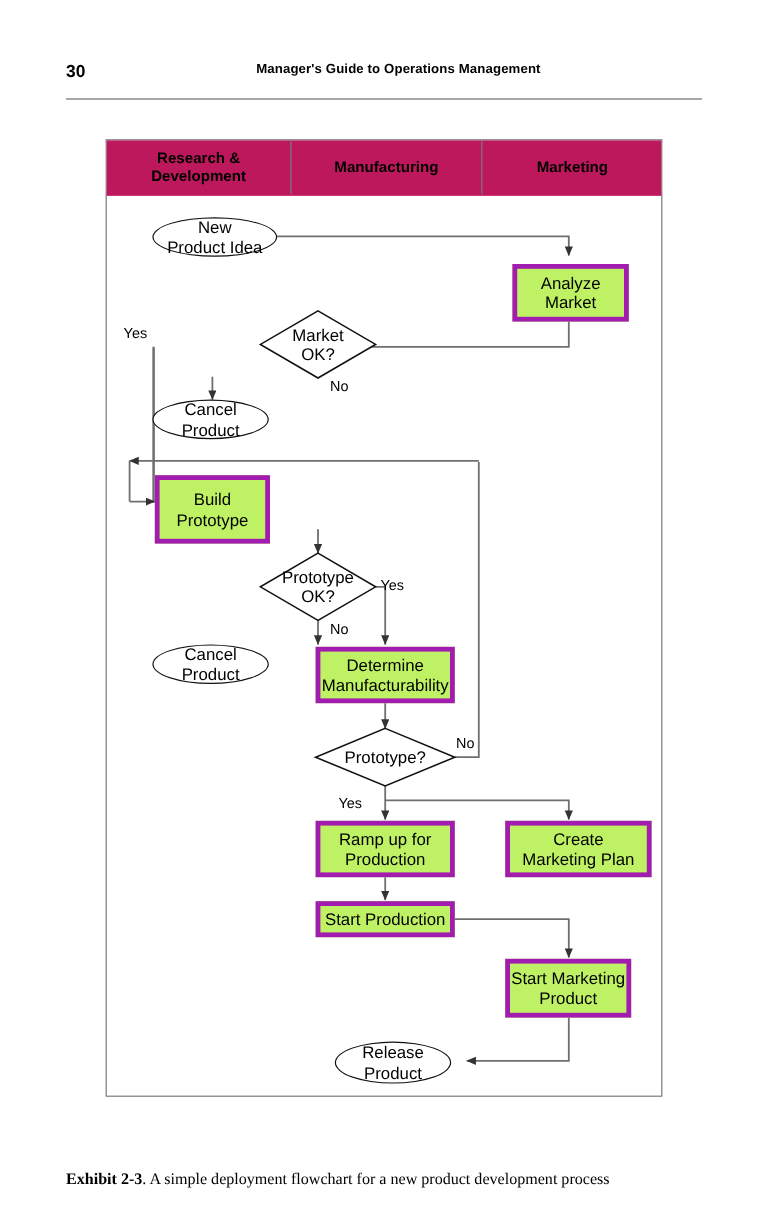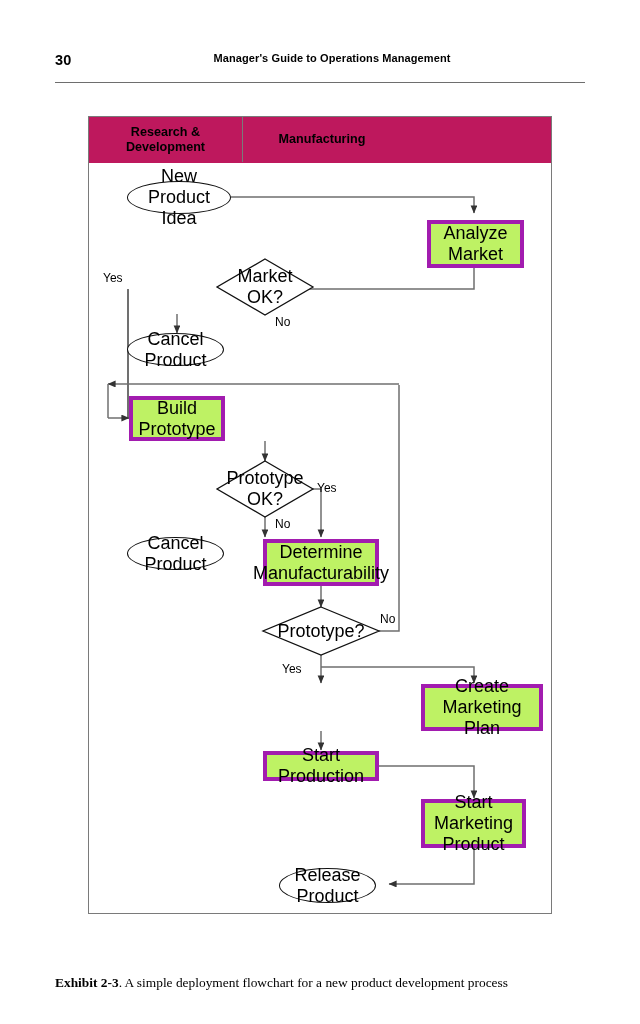--- a/index.html
+++ b/index.html
@@ -56,21 +56,21 @@
   .band-cell.c2{left:312px;width:151px;border-left:1px solid #7a7a7a;box-sizing:border-box;}
 
   
   .canvas{position:absolute;left:0;top:0;width:464px;height:798px;}
   .canvas svg{position:absolute;left:0;top:0;}
 
   .node{
     position:absolute;
     display:flex;align-items:center;justify-content:center;
     text-align:center;line-height:1.16;
-    font-size:18px;color:#000;
+    font-size:14px;color:#000;
     box-sizing:border-box;
   }
   .node.box{
     border:4px solid #a21caf;background:#bef264;
   }
   .node.oval{
     border:1px solid #111111;background:#ffffff;border-radius:50%;
   }
   .node.diamond{
     background:transparent;border:none;
@@ -102,20 +102,23 @@
 
   <div class="figure">
 
     <div class="band">
       <div class="band-cell c0">
           <span>Research &amp;<br>Development</span>
         </div>
       <div class="band-cell c1">
           <span>Manufacturing</span>
         </div>
+      <div class="band-cell c2">
+          <span>Marketing</span>
+        </div>
     </div>
 
     <div class="canvas">
 
       <svg width="464" height="798">
         <defs>
           <marker id="ah" markerWidth="9" markerHeight="9" refX="7.6" refY="3.4" orient="auto" markerUnits="userSpaceOnUse">
             <path d="M0,0 L8,3.4 L0,6.8 z" fill="#333333"></path>
           </marker>
         </defs>
@@ -178,40 +181,43 @@
       </div>
 
       <div class="node diamond" style="left:128px;top:142px;width:96px;height:56px;">
         <span>Market<br>OK?</span>
       </div>
 
       <div class="node oval" style="left:38px;top:216px;width:97px;height:33px;">
         <span>Cancel<br>Product</span>
       </div>
 
-      <div class="node box" style="left:40px;top:279px;width:96px;height:45px;">
+      <div class="node box" style="left:40px;top:279px;width:96px;height:57px;">
         <span>Build<br>Prototype</span>
       </div>
 
       <div class="node diamond" style="left:128px;top:344px;width:96px;height:56px;">
         <span>Prototype<br>OK?</span>
       </div>
 
       <div class="node oval" style="left:38px;top:420px;width:97px;height:33px;">
         <span>Cancel<br>Product</span>
       </div>
 
       <div class="node box" style="left:174px;top:422px;width:116px;height:47px;">
         <span>Determine<br>Manufacturability</span>
       </div>
 
       <div class="node diamond" style="left:174px;top:490px;width:116px;height:48px;">
         <span>Prototype?</span>
       </div>
 
+      <div class="node box" style="left:174px;top:567px;width:116px;height:47px;">
+        <span>Ramp up for<br>Production</span>
+      </div>
 
       <div class="node box" style="left:332px;top:567px;width:122px;height:47px;">
         <span>Create<br>Marketing Plan</span>
       </div>
 
       <div class="node box" style="left:174px;top:634px;width:116px;height:30px;">
         <span>Start Production</span>
       </div>
 
       <div class="node box" style="left:332px;top:682px;width:105px;height:49px;">

